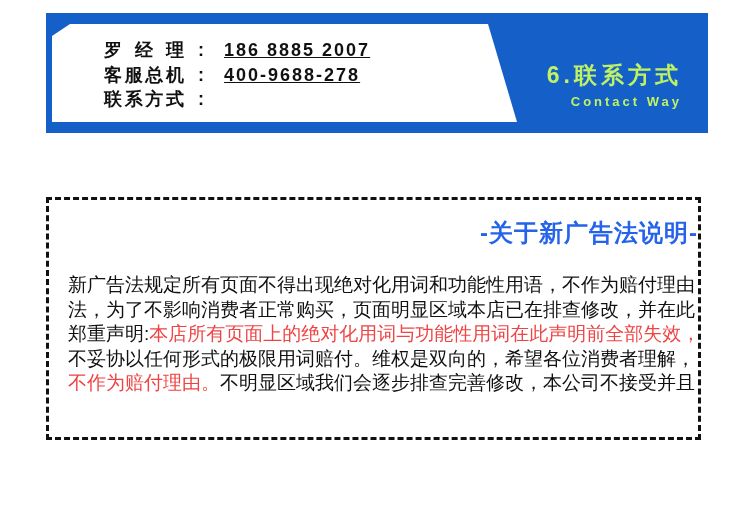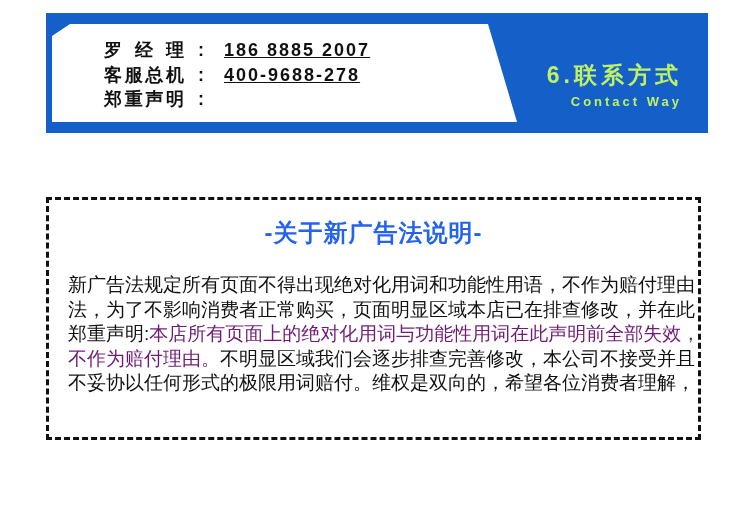--- a/index.html
+++ b/index.html
@@ -53,53 +53,53 @@
 
   
   .notice {
     position:absolute; left:46px; top:197px;
     width:655px; height:243px;
     border:3px dashed #111111;
     background:#FFFFFF;
   }
   .notice-title {
     margin-top:19px;
-    text-align:center;
+    text-align:right;
     font-size:24px; font-weight:700; letter-spacing:1px;
     line-height:28px; color:#2563EB;
     white-space:nowrap;
   }
   .notice-body {
     margin:26px 0 0 19px;
     font-size:19px; line-height:24.6px;
     color:#111111;
   }
   .nline { white-space:nowrap; }
   .ink    { color:#111111; }
-  .accent { color:#701a75; }
+  .accent { color:#ef4444; }
 </style>
 </head>
 <body>
 
 <div class="banner">
   <div class="panel"></div>
 
   <div class="contact-rows">
     <div class="contact-row">
       <span class="c-label">罗经理</span>
       <span class="c-colon">:</span>
       <span class="c-value">186 8885 2007</span>
     </div>
     <div class="contact-row">
       <span class="c-label">客服总机</span>
       <span class="c-colon">:</span>
       <span class="c-value">400-9688-278</span>
     </div>
     <div class="contact-row">
-      <span class="c-label">郑重声明</span>
+      <span class="c-label">联系方式</span>
       <span class="c-colon">:</span>
     </div>
   </div>
 
   <div class="banner-title-block">
     <div class="banner-title">6.联系方式</div>
     <div class="banner-subtitle">Contact Way</div>
   </div>
 </div>
 
@@ -109,19 +109,19 @@
     <div class="nline">
       <span class="ink">新广告法规定所有页面不得出现绝对化用词和功能性用语，不作为赔付理由</span>
     </div>
     <div class="nline">
       <span class="ink">法，为了不影响消费者正常购买，页面明显区域本店已在排查修改，并在此</span>
     </div>
     <div class="nline">
       <span class="ink">郑重声明:</span><span class="accent">本店所有页面上的绝对化用词与功能性用词在此声明前全部失效，</span>
     </div>
     <div class="nline">
-      <span class="accent">不作为赔付理由。</span><span class="ink">不明显区域我们会逐步排查完善修改，本公司不接受并且</span>
+      <span class="ink">不妥协以任何形式的极限用词赔付。维权是双向的，希望各位消费者理解，</span>
     </div>
     <div class="nline">
-      <span class="ink">不妥协以任何形式的极限用词赔付。维权是双向的，希望各位消费者理解，</span>
+      <span class="accent">不作为赔付理由。</span><span class="ink">不明显区域我们会逐步排查完善修改，本公司不接受并且</span>
     </div>
   </div>
 </div>
 
 </body></html>

